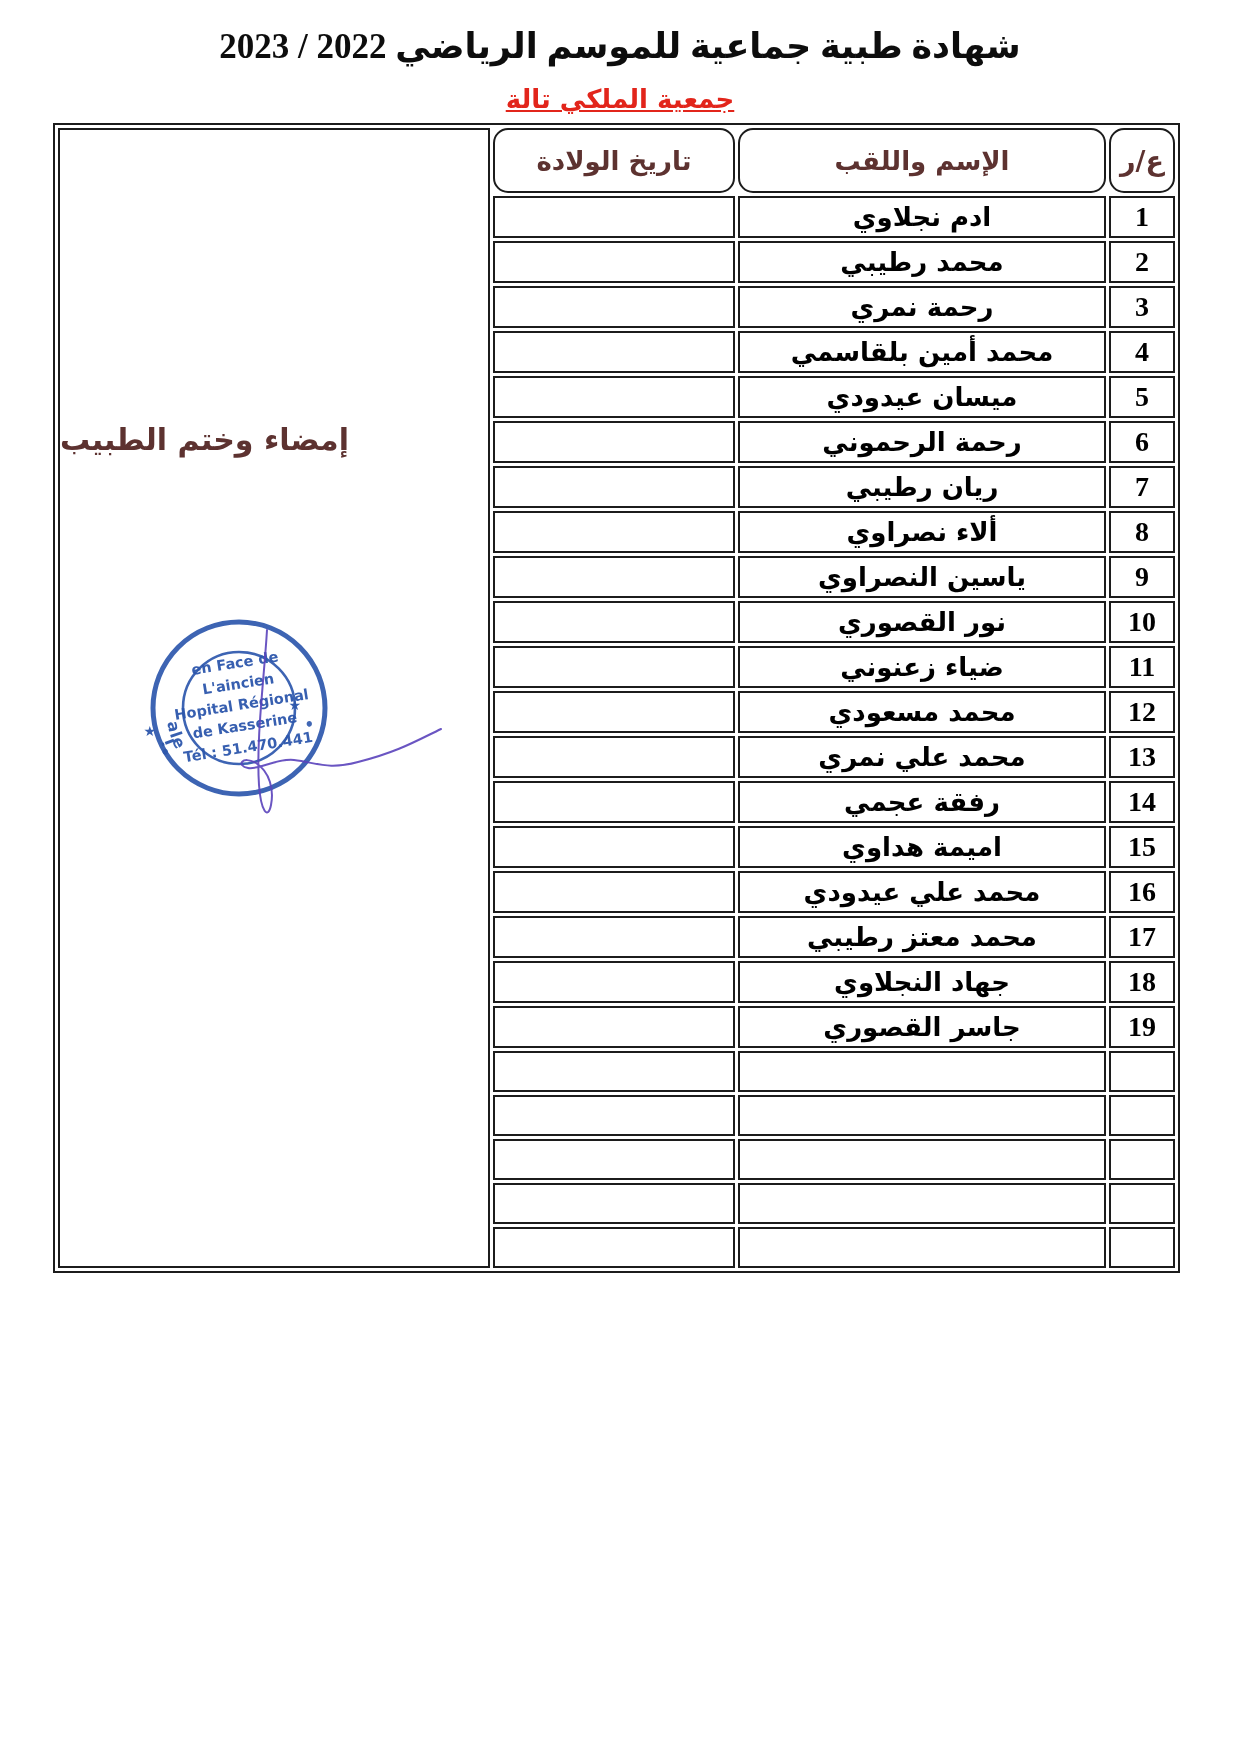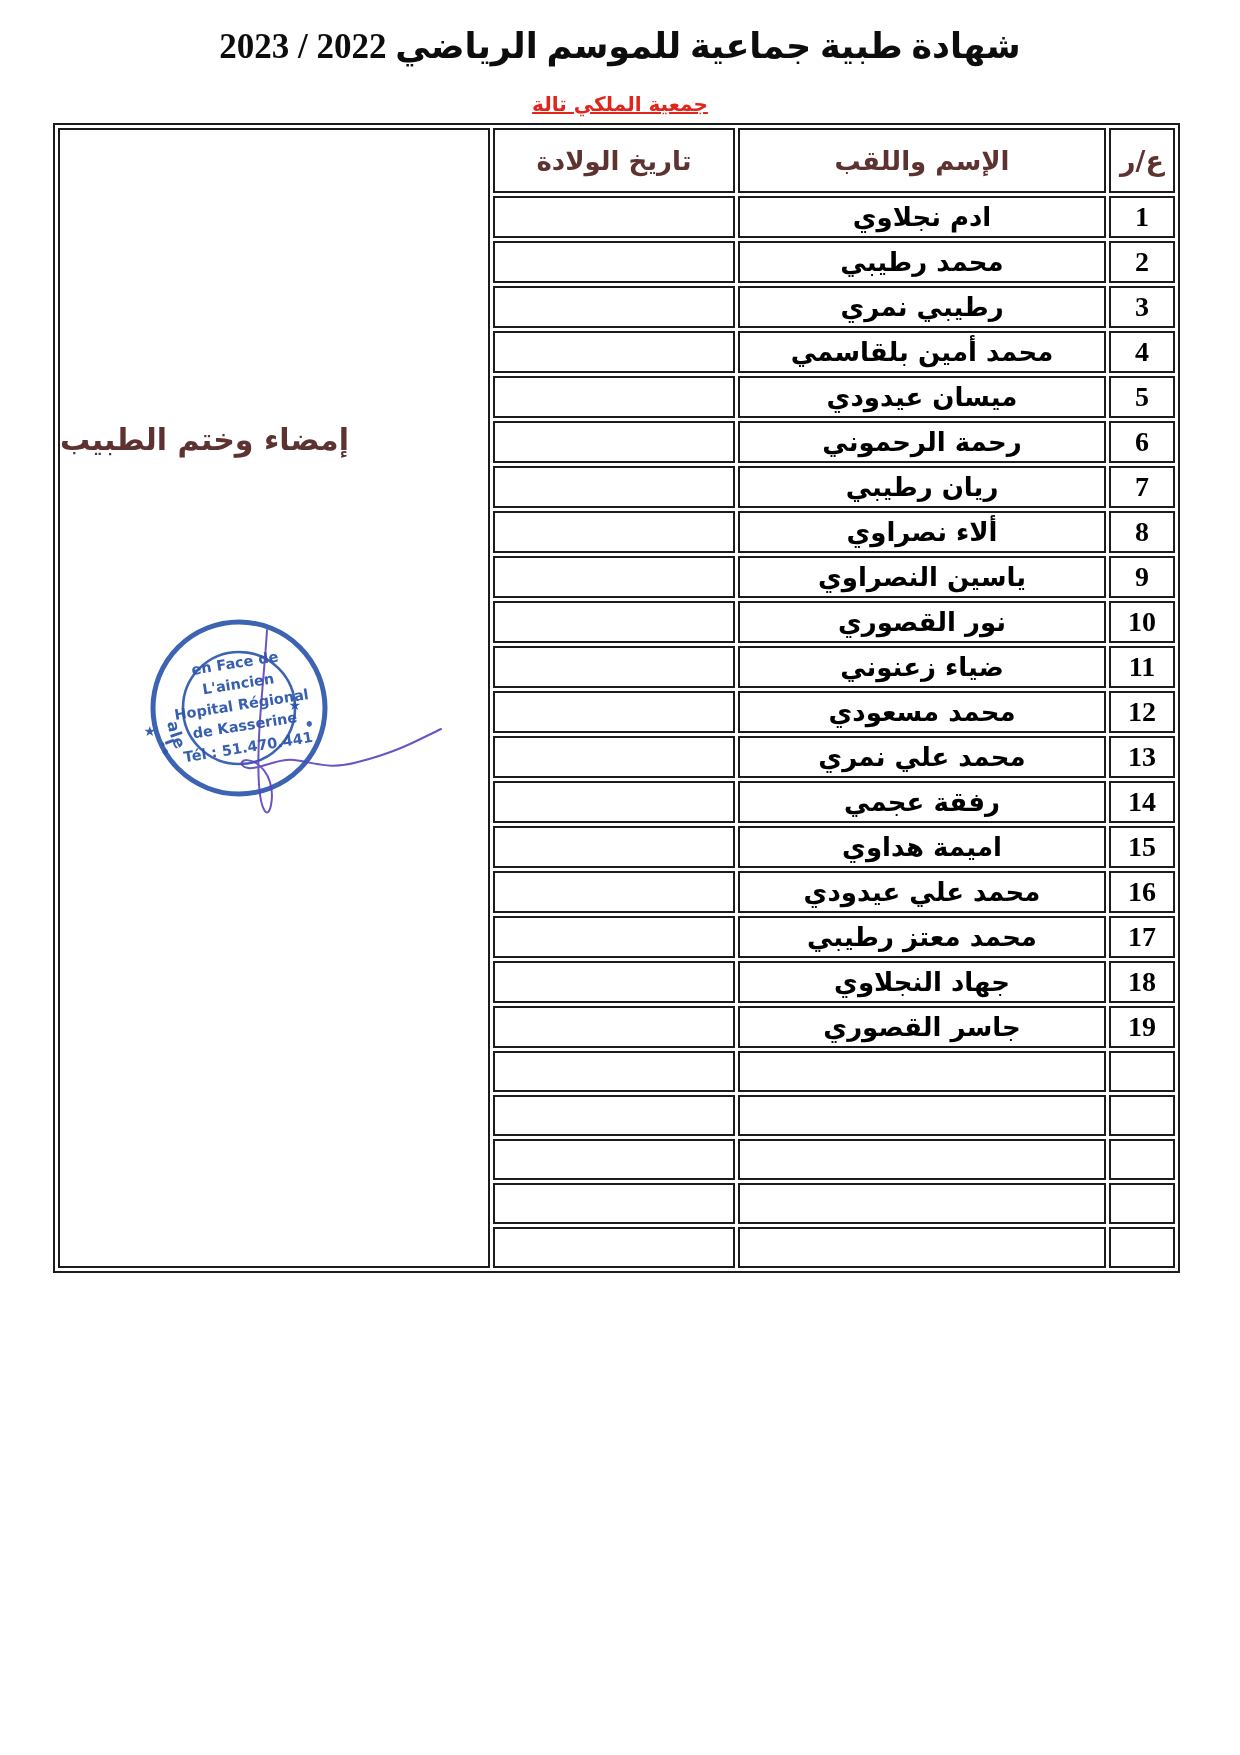--- a/index.html
+++ b/index.html
@@ -14,22 +14,22 @@
   .doc-title{
     position:absolute;top:26px;right:0;left:0;
     text-align:center;
     font-family:"Liberation Serif","DejaVu Sans",serif;
     font-size:35px;font-weight:bold;color:#0d0d0d;
     letter-spacing:0px;
   }
   .doc-subtitle{
     position:absolute;top:84px;right:0;left:0;
     text-align:center;
-    font-size:20px;font-weight:bold;
-    color:#e2251b;text-decoration:underline;margin-top:8px;
+    font-size:26px;font-weight:bold;
+    color:#e2251b;text-decoration:underline;
   }
   table.cert{
     position:absolute;top:123px;right:60px;
     width:1123px;
     border-collapse:separate;border-spacing:3px;
     border:2px solid #1c1c1c;
     table-layout:fixed;
     background:#ffffff;
   }
   table.cert td,table.cert th{
@@ -37,21 +37,21 @@
     padding:0;background:#fff;
     overflow:hidden;
     box-sizing:border-box;
   }
   col.w-num{width:66px}
   col.w-name{width:368px}
   col.w-date{width:242px}
   col.w-sig{width:432px}
   tr.hdr th{height:65px;vertical-align:middle;text-align:center;
     font-family:"DejaVu Sans",sans-serif;
-    font-size:26px;font-weight:bold;color:#5d3230;}
+    font-size:26px;font-weight:bold;color:#5d3230;border-radius:15px;}
   tr.hdr th.c-num{font-size:27px;}
   tr.name-row td{height:42px;vertical-align:middle;text-align:center;}
   tr.empty-row td{height:41px;}
   td.c-name{font-size:26px;font-weight:bold;color:#000;}
   td.c-num{
     font-family:"Liberation Serif","DejaVu Sans",serif;
     font-size:28px;font-weight:bold;color:#000;text-align:center;
   }
   td.c-sig{position:relative;vertical-align:top;}
   .sig-label{
@@ -128,21 +128,21 @@
       <td class="c-name">ادم نجلاوي</td>
       <td class="c-date"></td>
     </tr>
     <tr class="name-row">
       <td class="c-num">2</td>
       <td class="c-name">محمد رطيبي</td>
       <td class="c-date"></td>
     </tr>
     <tr class="name-row">
       <td class="c-num">3</td>
-      <td class="c-name">رطيبي نمري</td>
+      <td class="c-name">رحمة نمري</td>
       <td class="c-date"></td>
     </tr>
     <tr class="name-row">
       <td class="c-num">4</td>
       <td class="c-name">محمد أمين بلقاسمي</td>
       <td class="c-date"></td>
     </tr>
     <tr class="name-row">
       <td class="c-num">5</td>
       <td class="c-name">ميسان عيدودي</td>

